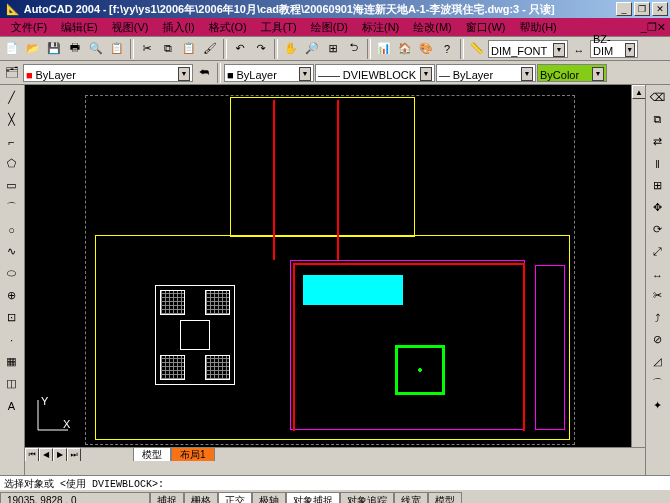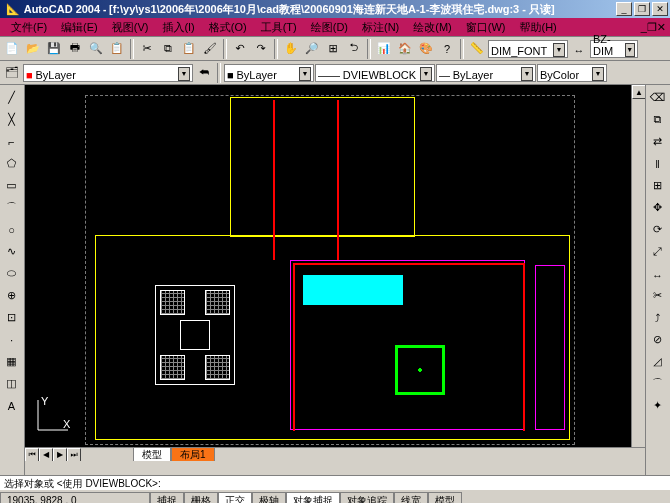--- a/index.html
+++ b/index.html
@@ -18,21 +18,21 @@
 .lefttool { width:25px; background:#d4d0c8; border-right:1px solid #808080; display:flex; flex-direction:column; gap:1px; padding:2px 1px; }
 .righttool{ width:25px; background:#d4d0c8; border-left:1px solid #808080; display:flex; flex-direction:column; gap:1px; padding:2px 1px; }
 .lefttool .tbtn,.righttool .tbtn { width:21px; height:21px; }
 .canvas { flex:1; background:#000; position:relative; overflow:hidden; }
 .canvas .sb-v { position:absolute; right:0; top:0; width:14px; height:calc(100% - 14px); background:#d4d0c8; border-left:1px solid #808080; }
 .canvas .sb-h { position:absolute; bottom:14px; left:0; height:14px; width:100%; background:#d4d0c8; border-top:1px solid #808080; display:flex; align-items:center; }
 .canvas .sbtn { width:14px; height:14px; background:#d4d0c8; border:1px solid #fff; border-right-color:#404040; border-bottom-color:#404040; font-size:8px; display:flex; align-items:center; justify-content:center; }
 .tabs { padding-left:52px; display:flex; gap:0; }
 .tab { padding:0px 8px; background:#f97316; border:1px solid #808080; font-size:10px; }
 .tab.active { background:#fff; }
-.cmdline { height:14px; background:#fff; border-top:1px solid #808080; padding:1px 4px; font-size:10px; color:#000; }
+.cmdline { height:14px; background:#fff; border-top:1px solid #808080; padding:1px 4px; font-size:10px; color:#000;font-family:Liberation Mono, monospace; }
 .statusbar { height:22px; background:#d4d0c8; display:flex; align-items:center; border-top:1px solid #fff; }
 .statusbar .cell { border:1px solid #808080; padding:1px 6px; font-size:10px; height:18px; display:flex; align-items:center; }
 .statusbar .cell.on { background:#fff; }
 .ucs { position:absolute; left:8px; bottom:38px; color:#fff; font-size:10px; }
 
 .dw { position:absolute; border:1px dashed #7a7a7a; }
 .wall { position:absolute; border:1px solid #ff0; }
 .line-r { position:absolute; background:#f00; }
 .line-g { position:absolute; background:#0f0; }
 .line-c { position:absolute; background:#0ff; }
@@ -108,21 +108,21 @@
 </div>
 
 <div class="toolbar">
   <div class="tbtn">🗂</div>
   <div class="combo" style="width:170px"><span style="color:#f00">■</span>&nbsp;<span>ByLayer</span><span class="dd">▼</span></div>
   <div class="tbtn">⮪</div>
   <div class="tsep"></div>
   <div class="combo" style="width:90px"><span style="color:#000">■</span>&nbsp;<span>ByLayer</span><span class="dd">▼</span></div>
   <div class="combo" style="width:120px"><span>——</span>&nbsp;<span>DVIEWBLOCK</span><span class="dd">▼</span></div>
   <div class="combo" style="width:100px"><span>—</span>&nbsp;<span>ByLayer</span><span class="dd">▼</span></div>
-  <div class="combo" style="width:70px;background:#ffffff">
+  <div class="combo" style="width:70px;background:#84cc16">
       <span>ByColor</span>
       <span class="dd">▼</span>
     </div>
 </div>
 
 <div class="workspace">
   <div class="lefttool">
     <div class="tbtn">╱</div>
     <div class="tbtn">╳</div>
     <div class="tbtn">⌐</div>

